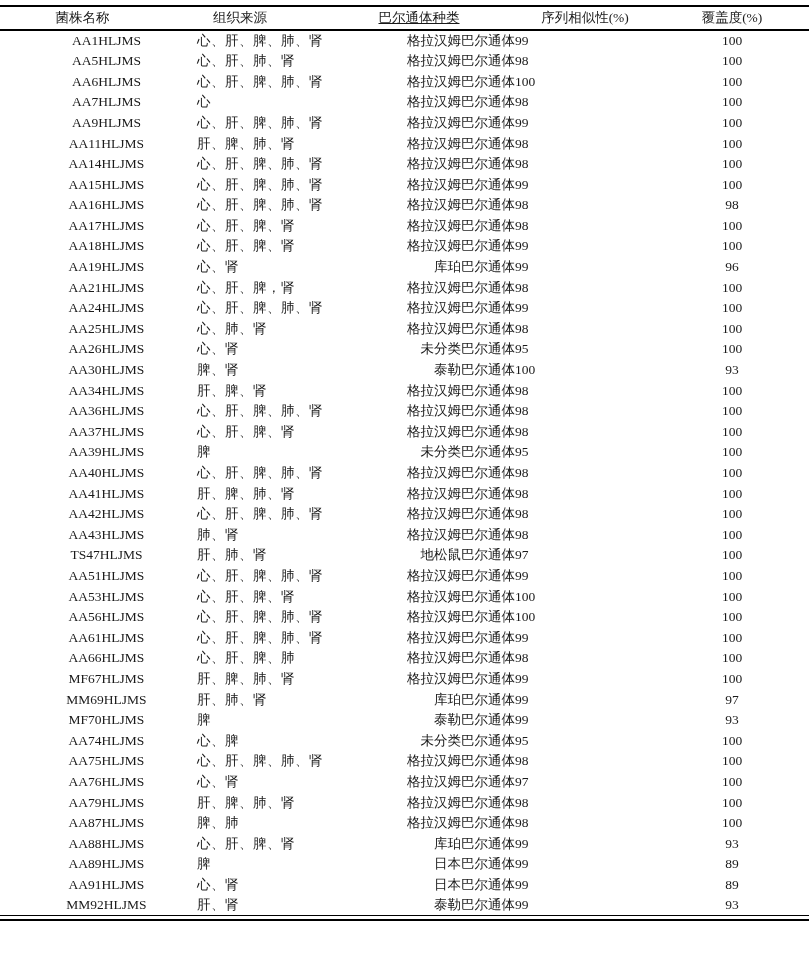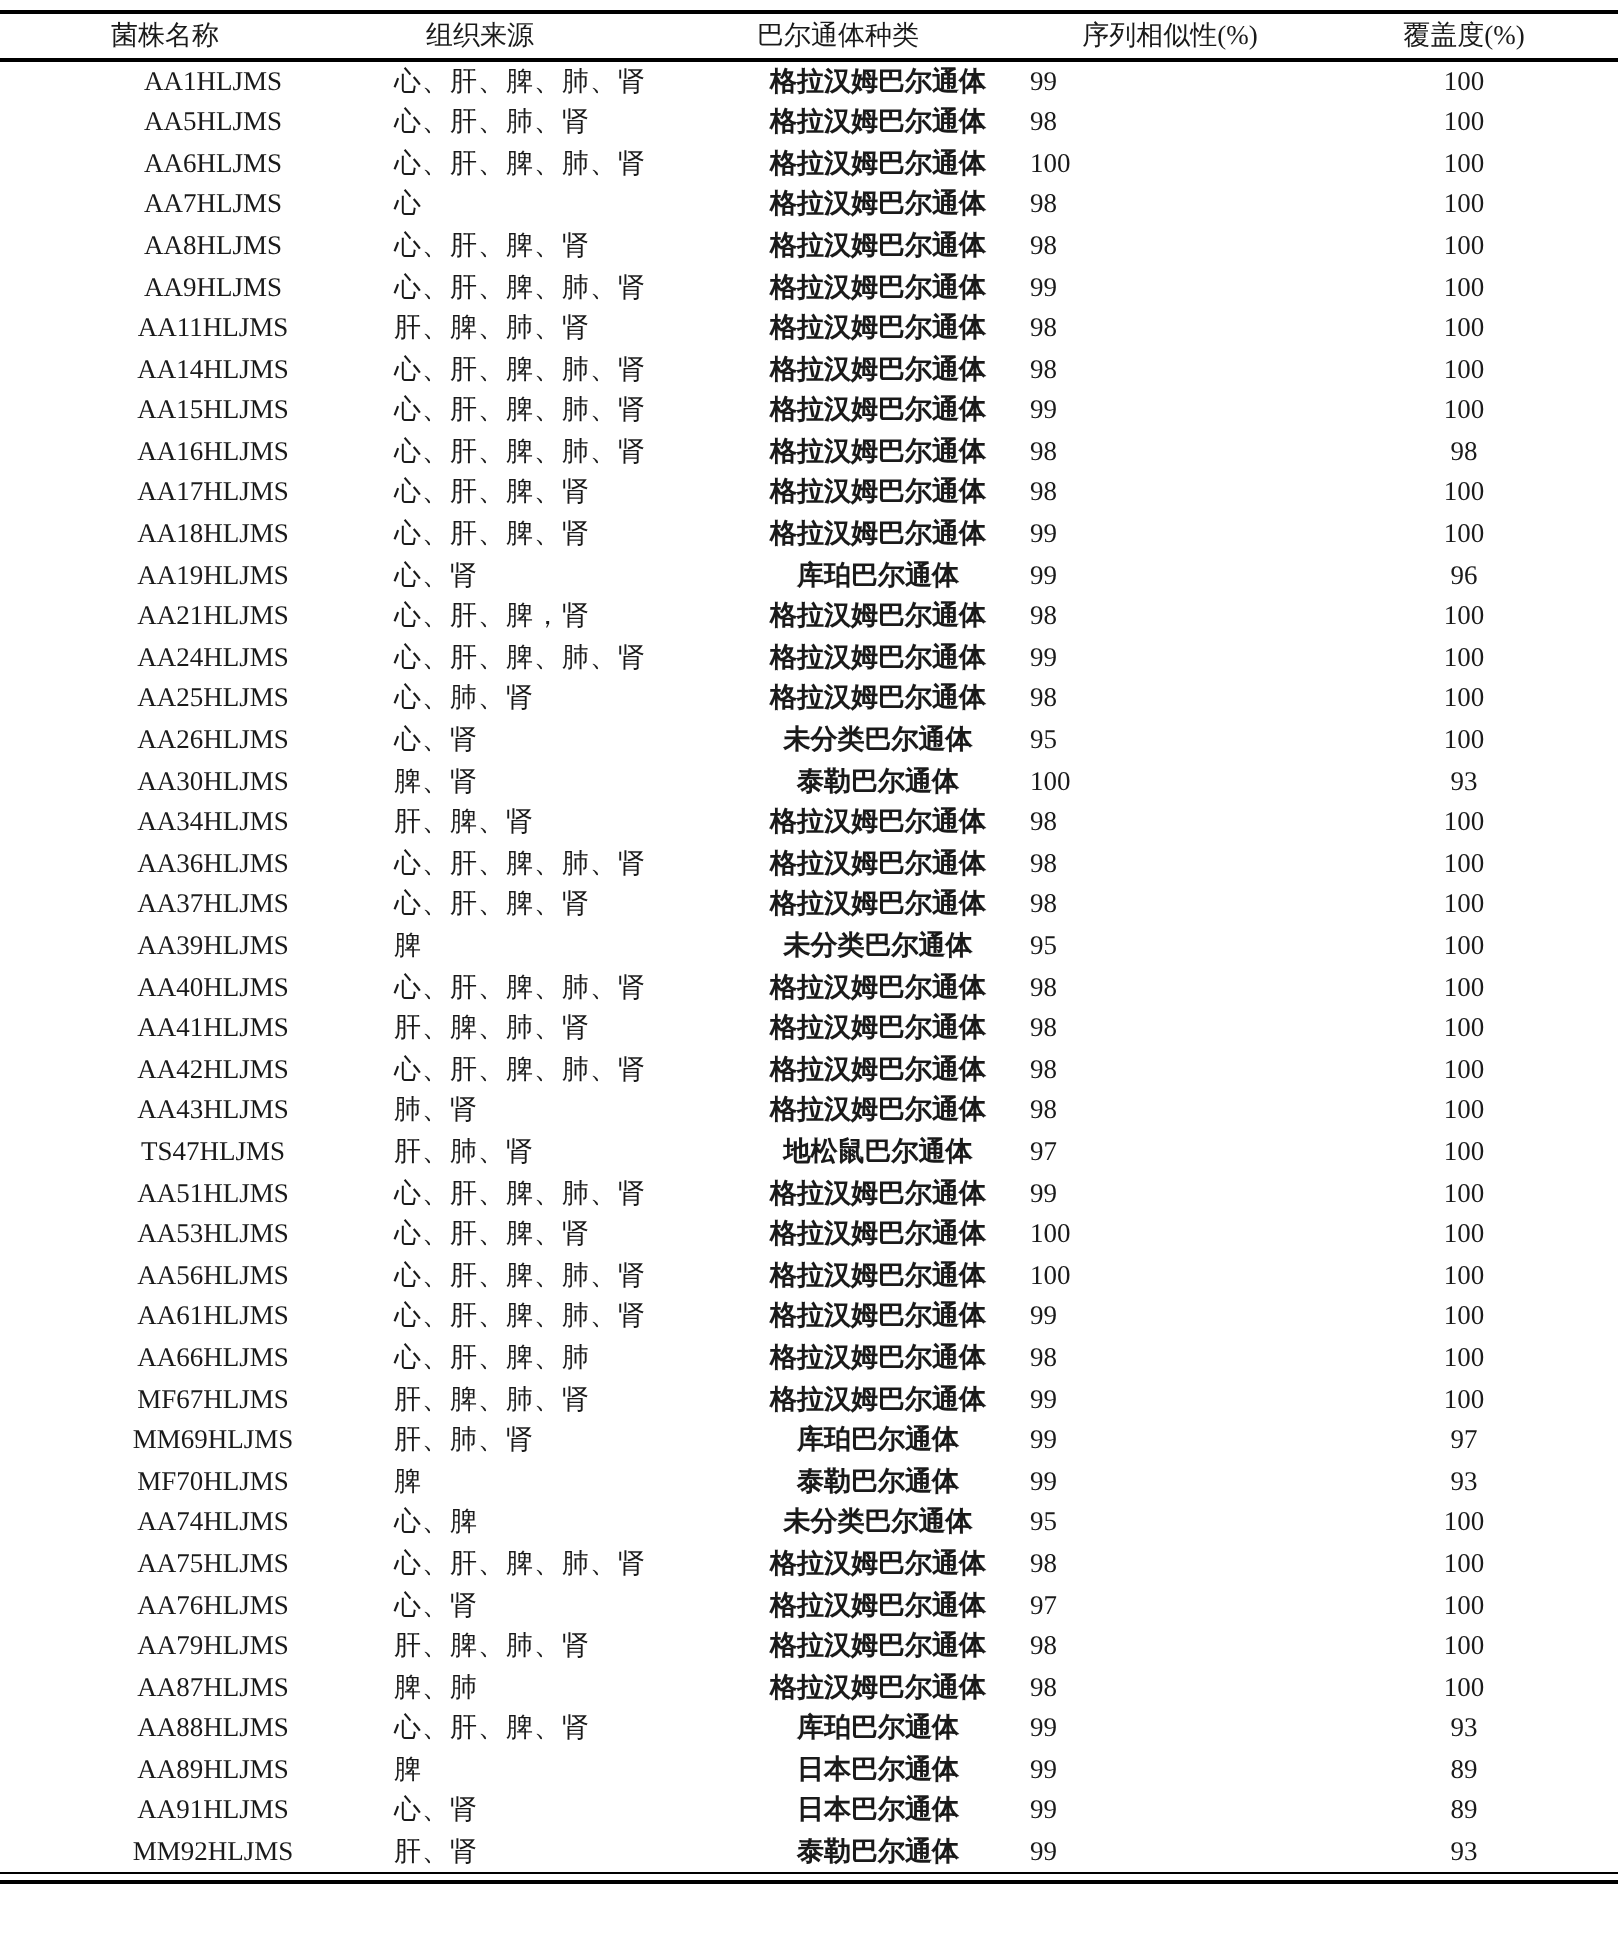--- a/index.html
+++ b/index.html
@@ -30,33 +30,33 @@
     border-bottom: 2px solid #000000;
   }
   th {
     font-weight: normal;
     text-align: center;
     padding: 0;
     white-space: nowrap;
     vertical-align: middle;
   }
   th.h1 { padding-right: 30px; }
-  th.h2 { padding-right: 22px; }
+  th.h2 { padding-right: 22px; text-decoration: underline; }
   tbody tr {
     height: 20.6px;
   }
   td {
     padding: 0;
     white-space: nowrap;
     vertical-align: middle;
     line-height: 1;
   }
   td.c0 { text-align: center; padding-left: 48px; }
   td.c1 { text-align: left; padding-left: 32px; letter-spacing: 0.5px; }
-  td.c2 { text-align: center; padding-left: 18px; font-weight: bold; }
+  td.c2 { text-align: right; padding-left: 18px; }
   td.c3 { text-align: left; }
   td.c4 { text-align: center; }
   .bottom-rule {
     width: 809px;
     height: 3px;
     border-bottom: 2px solid #000000;
   }
 </style>
 </head>
 <body>
@@ -102,27 +102,20 @@
           <td class="c4">100</td>
         </tr>
         <tr>
           <td class="c0">AA7HLJMS</td>
           <td class="c1">心</td>
           <td class="c2">格拉汉姆巴尔通体</td>
           <td class="c3">98</td>
           <td class="c4">100</td>
         </tr>
         <tr>
-          <td class="c0">AA8HLJMS</td>
-          <td class="c1">心、肝、脾、肾</td>
-          <td class="c2">格拉汉姆巴尔通体</td>
-          <td class="c3">98</td>
-          <td class="c4">100</td>
-        </tr>
-        <tr>
           <td class="c0">AA9HLJMS</td>
           <td class="c1">心、肝、脾、肺、肾</td>
           <td class="c2">格拉汉姆巴尔通体</td>
           <td class="c3">99</td>
           <td class="c4">100</td>
         </tr>
         <tr>
           <td class="c0">AA11HLJMS</td>
           <td class="c1">肝、脾、肺、肾</td>
           <td class="c2">格拉汉姆巴尔通体</td>

